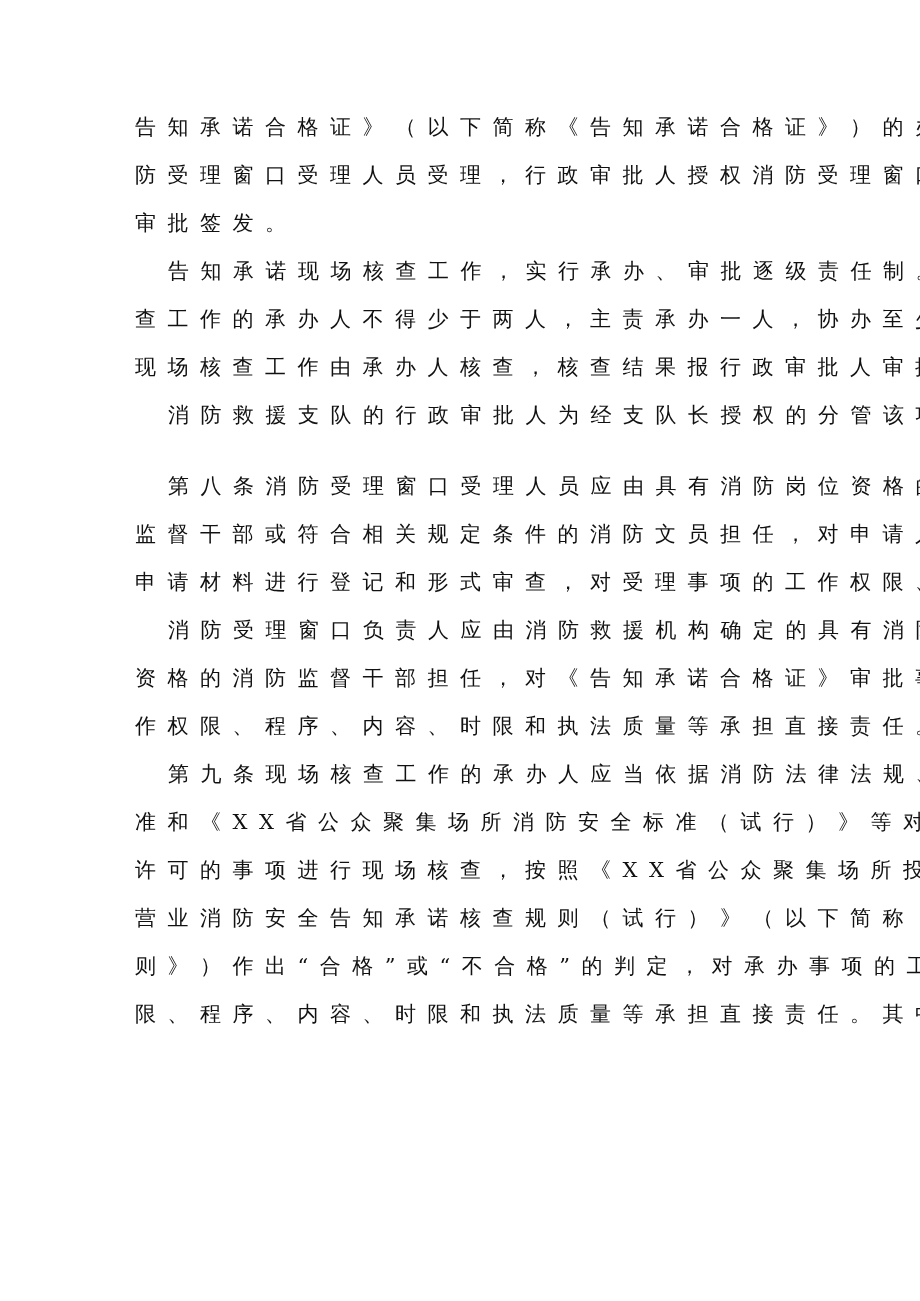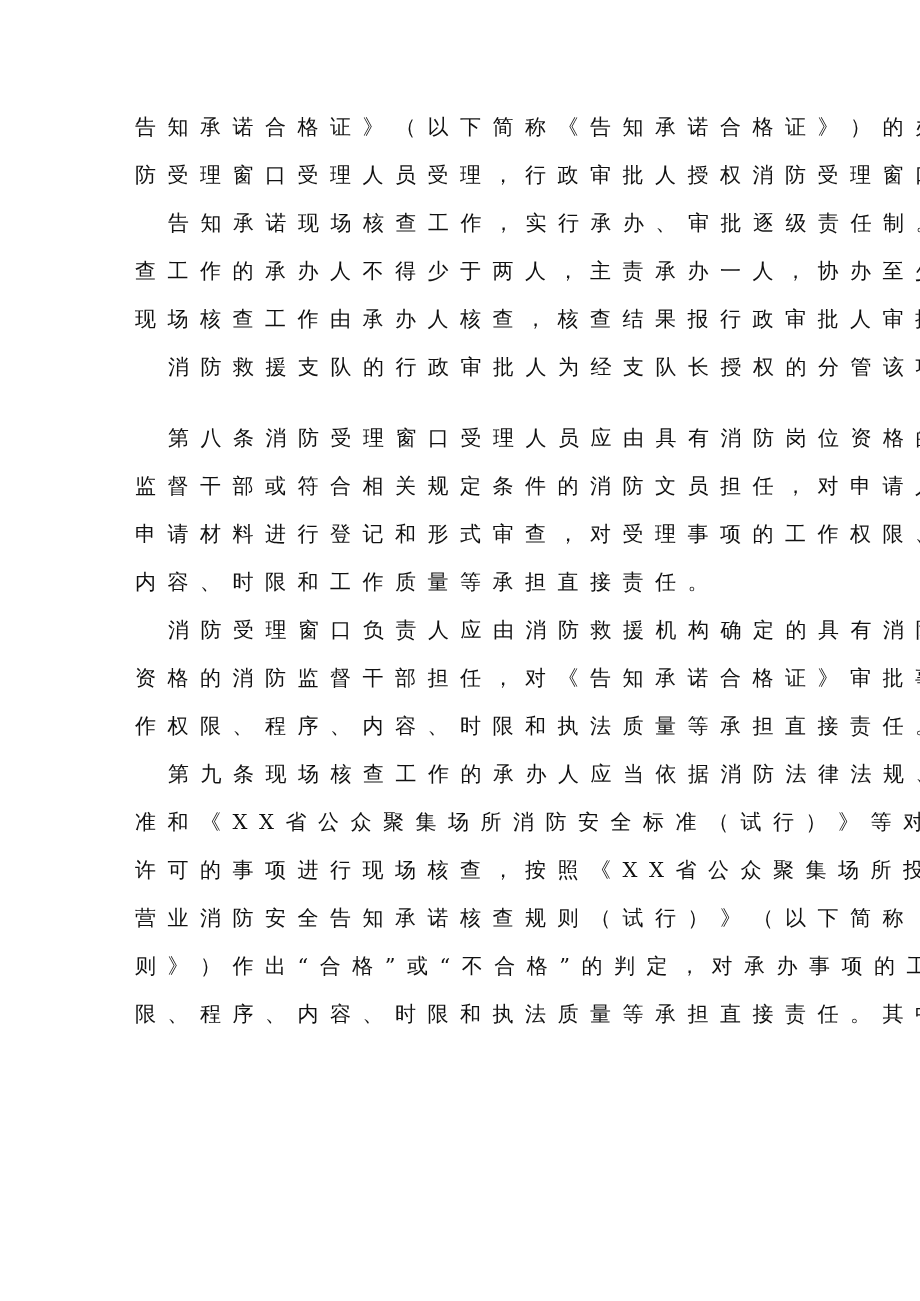--- a/index.html
+++ b/index.html
@@ -44,37 +44,37 @@
     }
   </style>
 </head>
 <body>
 
 <div class="page">
 
   <p class="para">
     <span class="line">告知承诺合格证》（以下简称《告知承诺合格证》）的办理由消</span>
     <span class="line">防受理窗口受理人员受理，行政审批人授权消防受理窗口负责人</span>
+    <span class="line">审批签发。</span>
   </p>
 
   <p class="para">
     <span class="line indent">告知承诺现场核查工作，实行承办、审批逐级责任制。现场核</span>
     <span class="line">查工作的承办人不得少于两人，主责承办一人，协办至少一人。</span>
     <span class="line">现场核查工作由承办人核查，核查结果报行政审批人审批决定。</span>
   </p>
 
   <p class="para">
     <span class="line indent">消防救援支队的行政审批人为经支队长授权的分管该项工作</span>
   </p>
 
   <p class="para gap">
     <span class="line indent">第八条消防受理窗口受理人员应由具有消防岗位资格的消防</span>
     <span class="line">监督干部或符合相关规定条件的消防文员担任，对申请人提供的</span>
     <span class="line">申请材料进行登记和形式审查，对受理事项的工作权限、程序、</span>
-    <span class="line">内容、时限和工作质量等承担直接责任。</span>
   </p>
 
   <p class="para">
     <span class="line indent">消防受理窗口负责人应由消防救援机构确定的具有消防岗位</span>
     <span class="line">资格的消防监督干部担任，对《告知承诺合格证》审批事项的工</span>
     <span class="line">作权限、程序、内容、时限和执法质量等承担直接责任。</span>
   </p>
 
   <p class="para">
     <span class="line indent">第九条现场核查工作的承办人应当依据消防法律法规、技术标</span>

